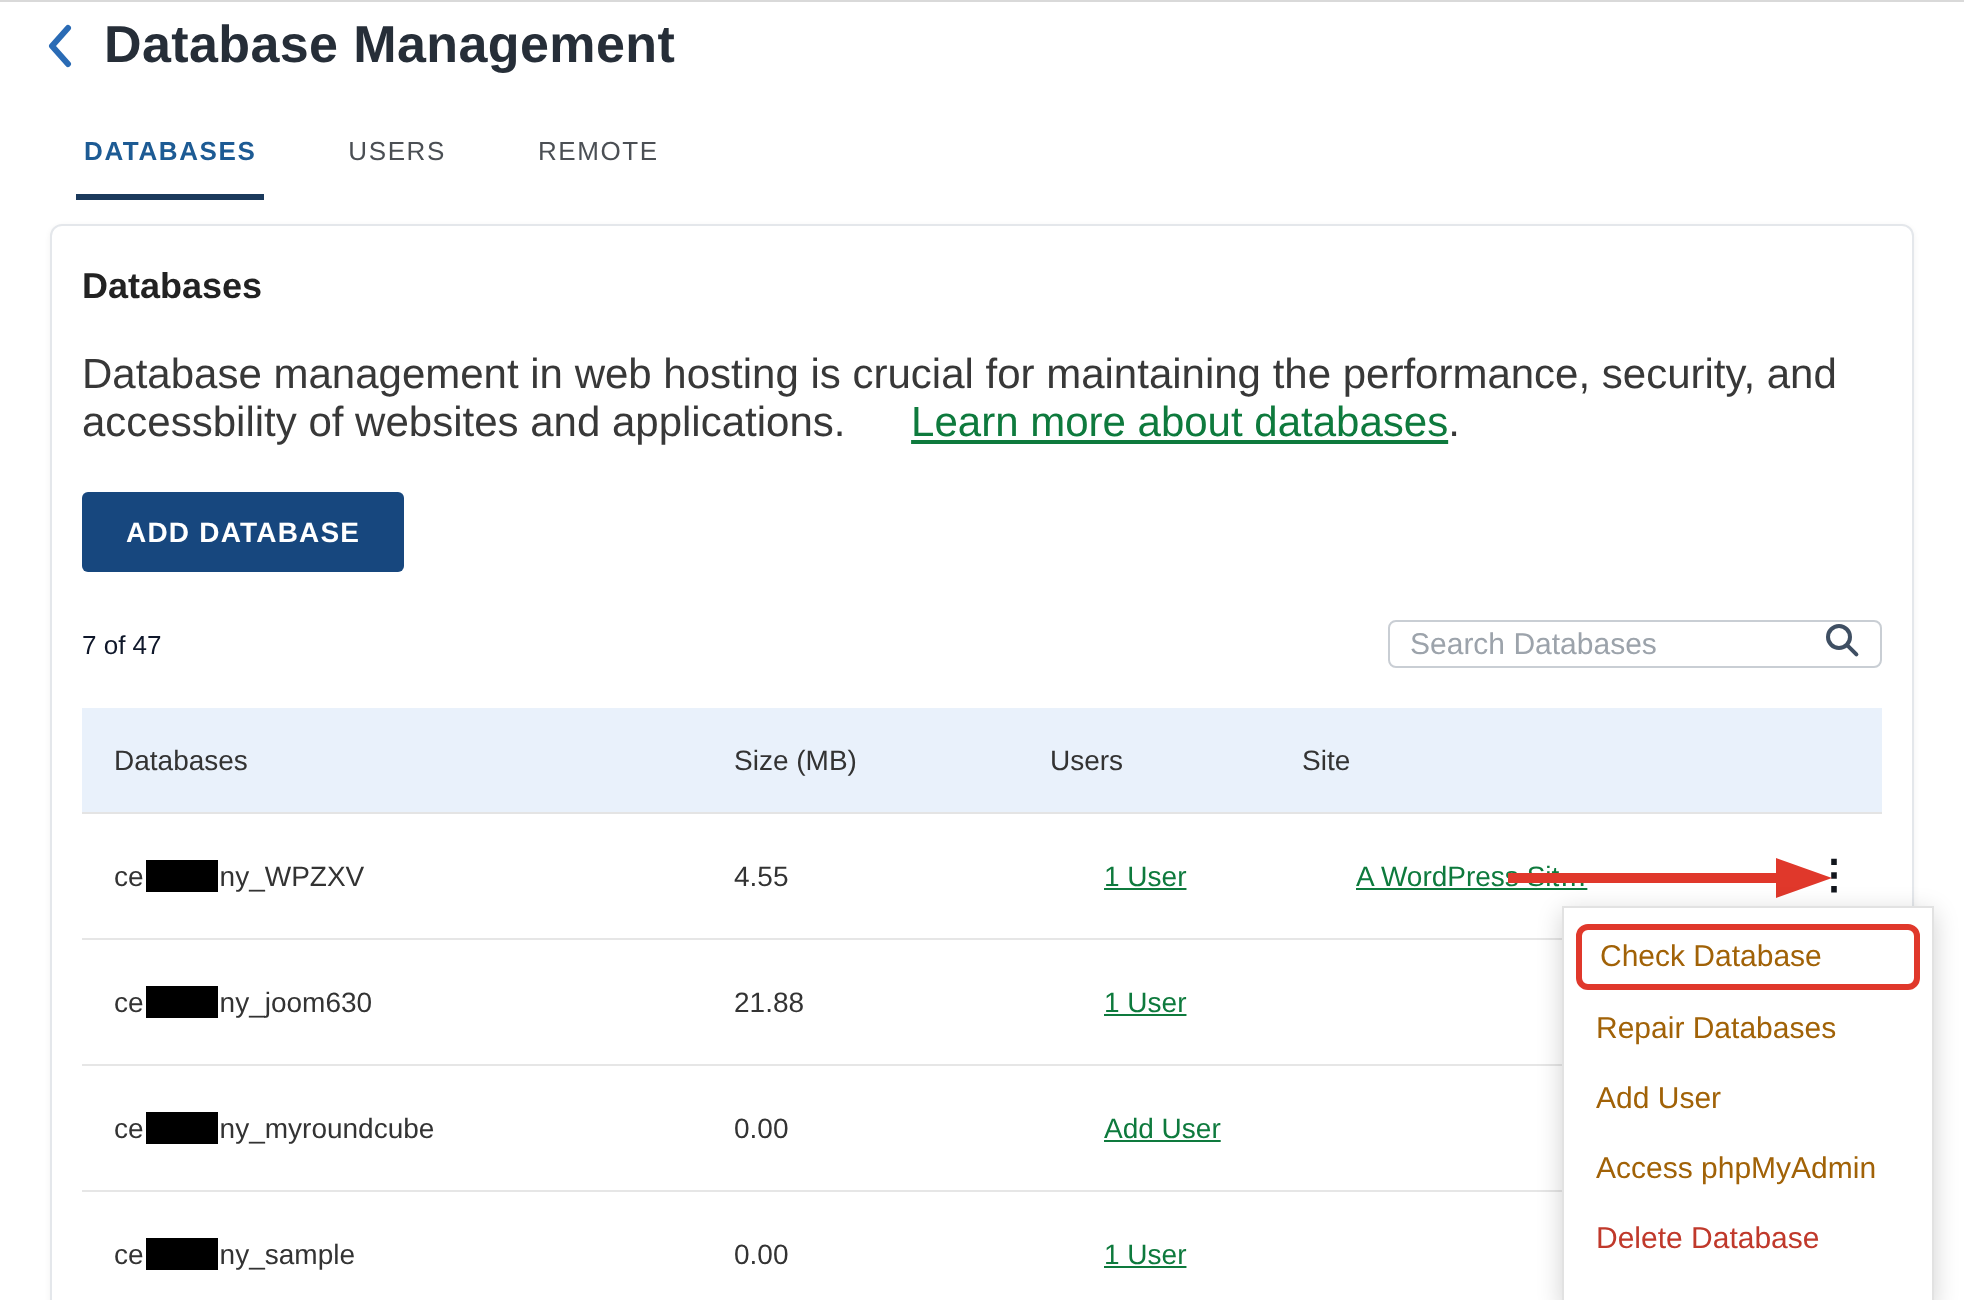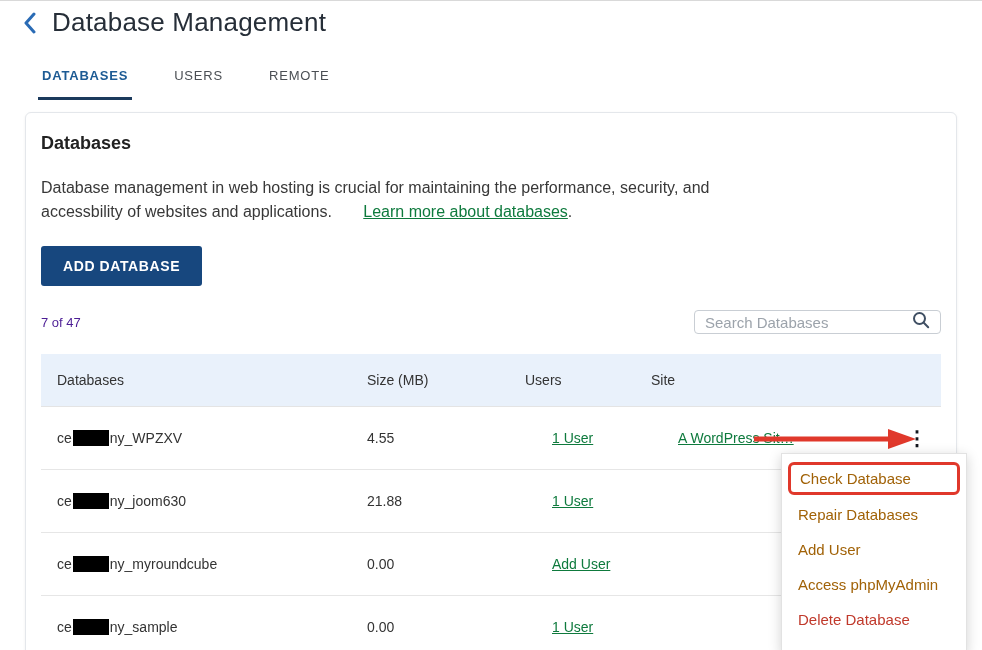--- a/index.html
+++ b/index.html
@@ -10,60 +10,60 @@
     color: #333;
     overflow: hidden;
     border-top: 1px solid #d9d9d9;
     position: relative;
   }
   #page { position: relative; width: 982px; height: 650px; }
 
   
   .page-header { display: flex; align-items: center; gap: 14px; padding: 6px 0 0 22px; }
   .back-icon { display: inline-flex; align-items: center; cursor: pointer; }
-  .page-title { font-size: 26px; font-weight: 400; color: #262e38; letter-spacing: 0.2px; }
+  .page-title { font-size: 26px; font-weight: 700; color: #262e38; letter-spacing: 0.2px; }
 
   
   .tabs { display: flex; gap: 38px; margin: 26px 0 0 38px; }
   .tab {
     font-size: 13px; font-weight: 400; letter-spacing: 0.8px;
     color: #4b4f54; padding: 4px 4px 14px 4px; cursor: pointer;
   }
   .tab.active { color: #1d5b94; font-weight: 700; border-bottom: 3px solid #1b3a5c; }
 
   
   .card {
     margin: 12px 25px 0 25px;
     background: #fff;
     border: 1px solid #e4e7eb;
     border-radius: 6px;
     box-shadow: 0 1px 3px rgba(0,0,0,0.06);
     padding: 20px 15px 0 15px;
     height: 560px;
   }
   .panel-heading { font-size: 18px; font-weight: 700; color: #222; }
-  .panel-desc { margin-top: 22px; font-size: 16px; line-height: 24px; color: #383838; }
+  .panel-desc { margin-top: 22px; font-size: 21px; line-height: 24px; color: #383838; }
   a.green-link { color: var(--link, #0e7a3d); text-decoration: underline; cursor: pointer; margin-left: 27px; }
 
   .add-btn {
     margin-top: 22px;
     background: var(--primary, #17477e);
     color: #fff;
     border: none;
     border-radius: 3px;
     padding: 12px 22px;
     font-family: "Liberation Sans", sans-serif;
     font-size: 14px;
     font-weight: 700;
     letter-spacing: 0.6px;
     cursor: pointer;
   }
 
   .toolbar { margin-top: 24px; display: flex; justify-content: space-between; align-items: center; }
-  .result-count { font-size: 13px; color: #4c1d95; }
+  .result-count { font-size: 13px; color: #0f172a; }
   .search-box {
     width: 247px; height: 24px;
     border: 1px solid #c9ced4; border-radius: 4px;
     display: flex; align-items: center; padding: 0 10px; background: #fff;
   }
   .search-box input {
     flex: 1; border: none; outline: none; font-family: "Liberation Sans", sans-serif;
     font-size: 15px; color: #333; background: transparent;
   }
   .search-box input::placeholder { color: #9ca3ab; }

